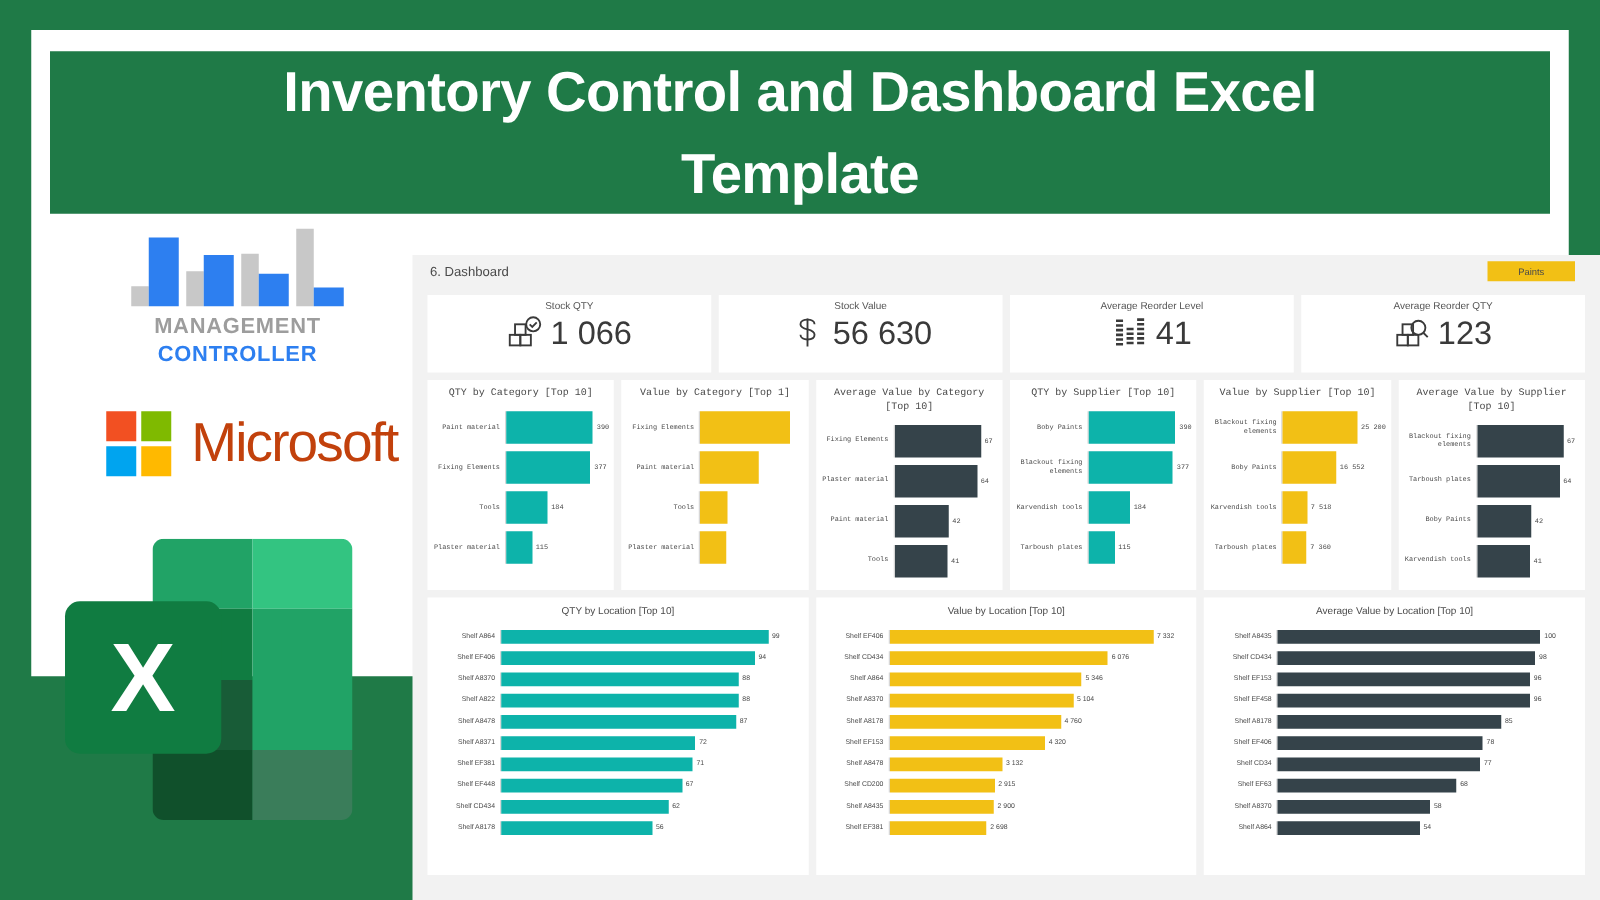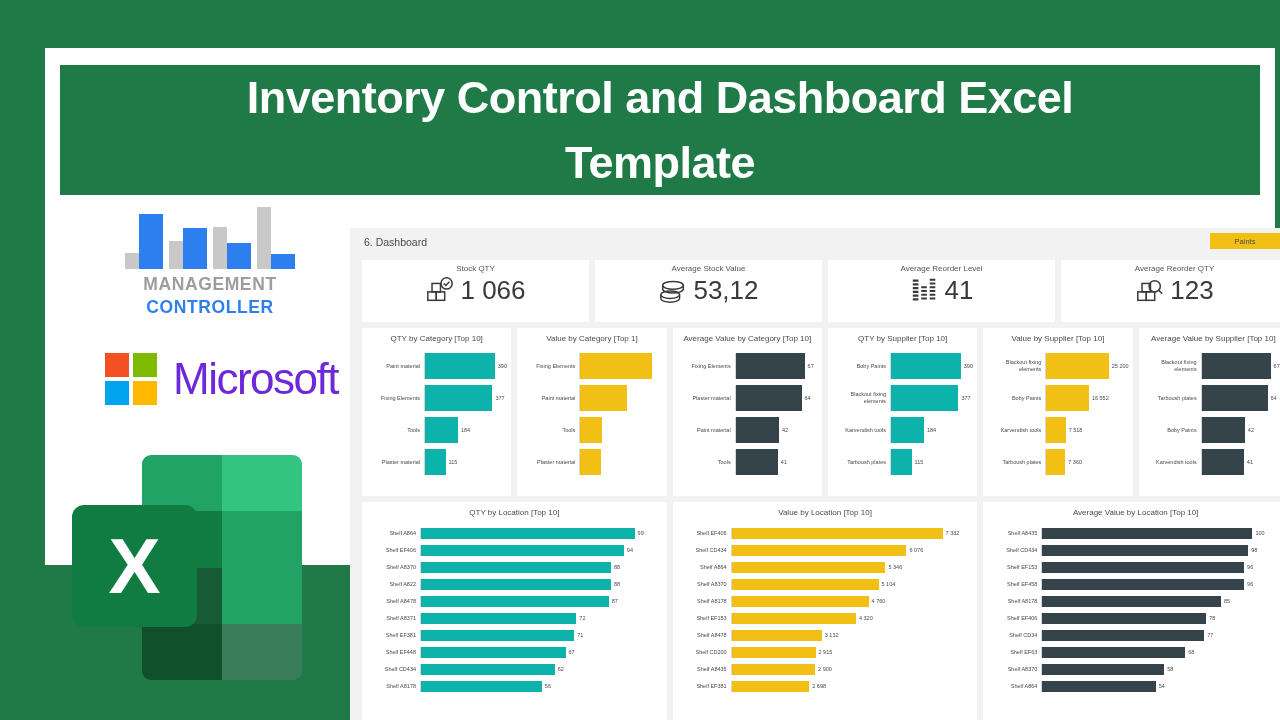--- a/index.html
+++ b/index.html
@@ -4,24 +4,23 @@
 <style>
   * { box-sizing: border-box; margin: 0; padding: 0; }
   html, body { width: 1280px; height: 720px; }
   body {
     font-family: "Liberation Sans", sans-serif;
     background: #1F7A47;
     overflow: hidden;
   }
   .page {
     position: absolute;
-    left: 25px; top: 48px;
+    left: 25px; top: 24px;
     width: 1230px; height: 517px;
     background: #ffffff;
-    margin-left: 20px;
   }
   
   .banner {
     position: absolute;
     left: 15px; top: 17px;
     width: 1200px; height: 130px;
     background: #1F7A47;
     display: flex; align-items: center; justify-content: center;
   }
   .banner-title {
@@ -38,21 +37,21 @@
   .mc-logo { position: absolute; left: 65px; top: 0px; width: 170px; }
   .mc-bars { position: relative; height: 66px; width: 170px; }
   .mc-bars i { position: absolute; bottom: 0; display: block; }
   .mc-text { text-align: center; margin-top: 5px; }
   .mc-l1 { color: #9d9d9d; font-size: 17.5px; font-weight: bold; letter-spacing: 0.6px; }
   .mc-l2 { color: #2d7ff0; font-size: 17.5px; font-weight: bold; letter-spacing: 0.6px; margin-top: 2px; }
 
   .ms-logo { position: absolute; left: 45px; top: 150px; display: flex; align-items: center; }
   .ms-grid { width: 52px; height: 52px; display: grid; grid-template-columns: 1fr 1fr; grid-template-rows: 1fr 1fr; gap: 4px; }
   .ms-grid span { display: block; }
-  .ms-word { margin-left: 16px; color: #6d28d9; font-size: 44px; letter-spacing: -1.5px; }
+  .ms-word { margin-left: 16px; color: #c2410c; font-size: 44px; letter-spacing: -1.5px; }
 
   .xl-logo { position: absolute; left: 12px; top: 240px; width: 230px; height: 250px; }
   .xl-sheet { position: absolute; left: 70px; top: 12px; width: 160px; height: 225px; border-radius: 9px; overflow: hidden; display: grid; grid-template-columns: 1fr 1fr; grid-template-rows: 1fr 1fr 1fr 1fr; }
   .xl-sheet span { display: block; }
   .xl-badge { position: absolute; left: 0px; top: 62px; width: 125px; height: 122px; background: #107C41; border-radius: 12px; display: flex; align-items: center; justify-content: center; }
   .xl-x { color: #ffffff; font-size: 78px; font-weight: bold; line-height: 1; }
 
   
   .dash {
     position: absolute;
@@ -79,21 +78,21 @@
     padding-top: 4px;
   }
   .kpi-label { font-size: 8px; color: #555; }
   .kpi-body { display: flex; align-items: center; gap: 5px; margin-top: 2px; }
   .kpi-icon { width: 30px; height: 30px; flex: none; }
   .kpi-value { font-size: 26px; color: #3a3a3a; line-height: 1; }
 
   
   .chart-row { display: flex; gap: 6px; padding: 6px 12px 0 12px; }
   .card { background: #ffffff; padding: 6px 4px 6px 4px; }
-  .card.mid { flex: 1; height: 168px; }
+  .card.mid { flex: 1; height: 168px; font-family: Liberation Mono, monospace; }
   .card.bot { flex: 1; height: 222px; }
   .card-title { font-size: 8px; color: #4a4a4a; text-align: center; line-height: 1.35; }
   .chart { margin-top: 6px; }
   .brow { display: flex; align-items: center; }
   .blabel { font-size: 5.5px; color: #4a4a4a; text-align: right; padding-right: 4px; line-height: 1.2; }
   .btrack { flex: 1; display: flex; align-items: center; border-left: 1px solid #d6d6d6; }
   .bar { height: 100%; }
   .bval { font-size: 5.5px; color: #4a4a4a; padding-left: 3px; white-space: nowrap; }
   .mid .brow { height: 30px; margin-bottom: 2px; }
   .mid .blabel { width: 58px; }
@@ -173,29 +172,27 @@
                 <rect x="3" y="18" width="9" height="9" stroke="#3a3a3a" fill="none" stroke-width="1.6"></rect>
                 <rect x="12" y="18" width="9" height="9" stroke="#3a3a3a" fill="none" stroke-width="1.6"></rect>
                 <rect x="7.5" y="9" width="9" height="9" stroke="#3a3a3a" fill="none" stroke-width="1.6"></rect>
                 <circle cx="23" cy="9" r="6" stroke="#3a3a3a" fill="none" stroke-width="1.6"></circle>
                 <path d="M20 9l2.2 2.2L26 7.3" stroke="#3a3a3a" fill="none" stroke-width="1.6"></path>
               </svg></span>
             <span class="kpi-value">1 066</span>
           </div>
         </div>
         <div class="kpi">
-          <div class="kpi-label">Average Stock Value</div>
+          <div class="kpi-label">Stock Value</div>
           <div class="kpi-body">
             <span class="kpi-icon"><svg viewBox="0 0 32 32" width="30" height="30">
-                <ellipse cx="16" cy="11" rx="11" ry="4.2" stroke="#3a3a3a" fill="none" stroke-width="1.6"></ellipse>
-                <path d="M5 11v4c0 2.3 4.9 4.2 11 4.2s11-1.9 11-4.2v-4" stroke="#3a3a3a" fill="none" stroke-width="1.6"></path>
-                <ellipse cx="13" cy="21" rx="10" ry="4" stroke="#3a3a3a" fill="none" stroke-width="1.6"></ellipse>
-                <path d="M3 21v4c0 2.2 4.5 4 10 4s10-1.8 10-4v-4" stroke="#3a3a3a" fill="none" stroke-width="1.6"></path>
+                <path d="M16 4v24" stroke="#3a3a3a" fill="none" stroke-width="1.6"></path>
+                <path d="M22 9c0-2.5-2.7-4-6-4s-6 1.5-6 4 2.7 3.6 6 4.4 6 1.9 6 4.6-2.7 4-6 4-6-1.5-6-4" stroke="#3a3a3a" fill="none" stroke-width="1.6"></path>
               </svg></span>
-            <span class="kpi-value">53,12</span>
+            <span class="kpi-value">56 630</span>
           </div>
         </div>
         <div class="kpi">
           <div class="kpi-label">Average Reorder Level</div>
           <div class="kpi-body">
             <span class="kpi-icon"><svg viewBox="0 0 32 32" width="30" height="30">
                 <g stroke="#3a3a3a" stroke-width="2.2" stroke-linecap="butt">
                   <path d="M3 6h6M3 10h6M3 14h6M3 18h6M3 22h6M3 26h6"></path>
                   <path d="M12 13h6M12 17h6M12 21h6M12 25h6"></path>
                   <path d="M21 5h6M21 9h6M21 13h6M21 17h6M21 21h6M21 25h6"></path>

